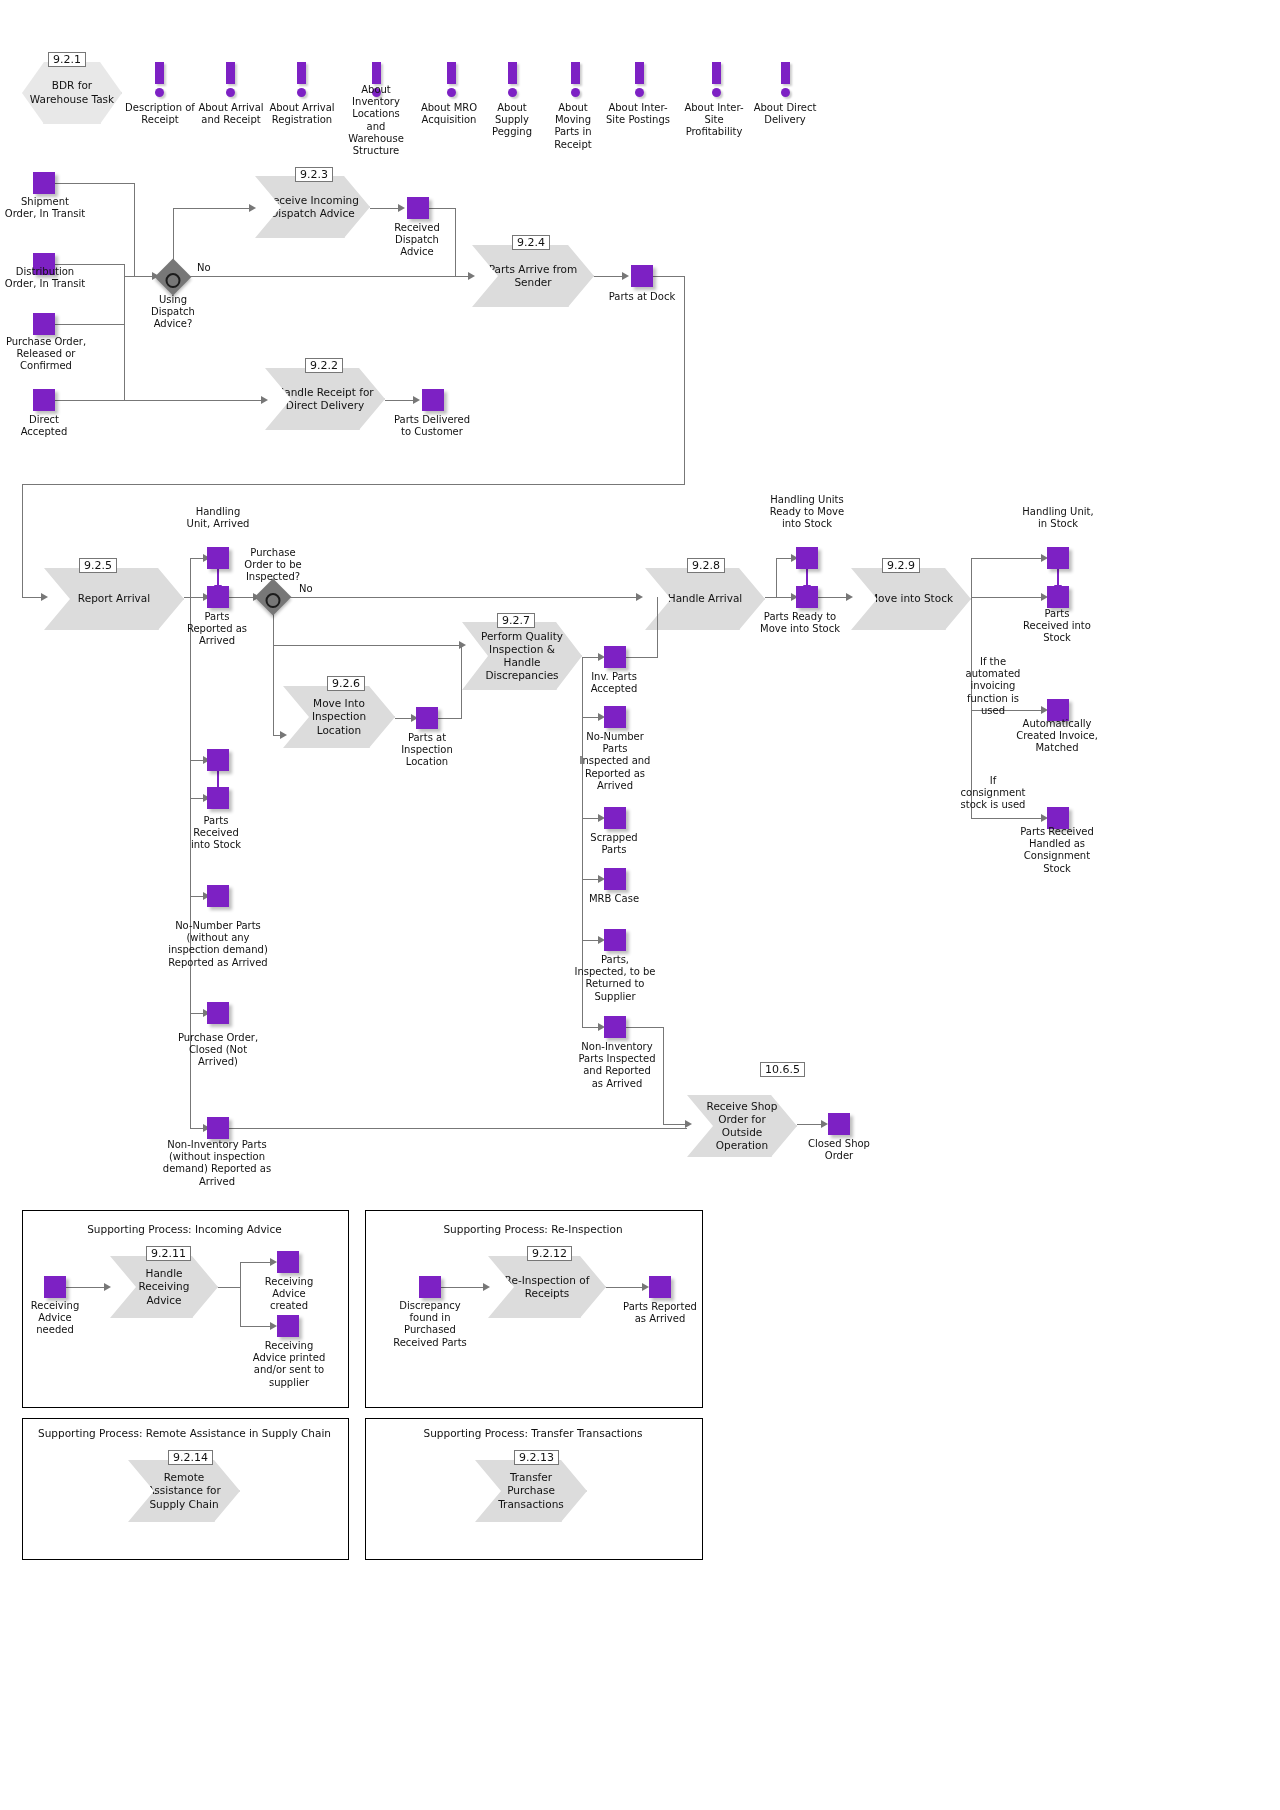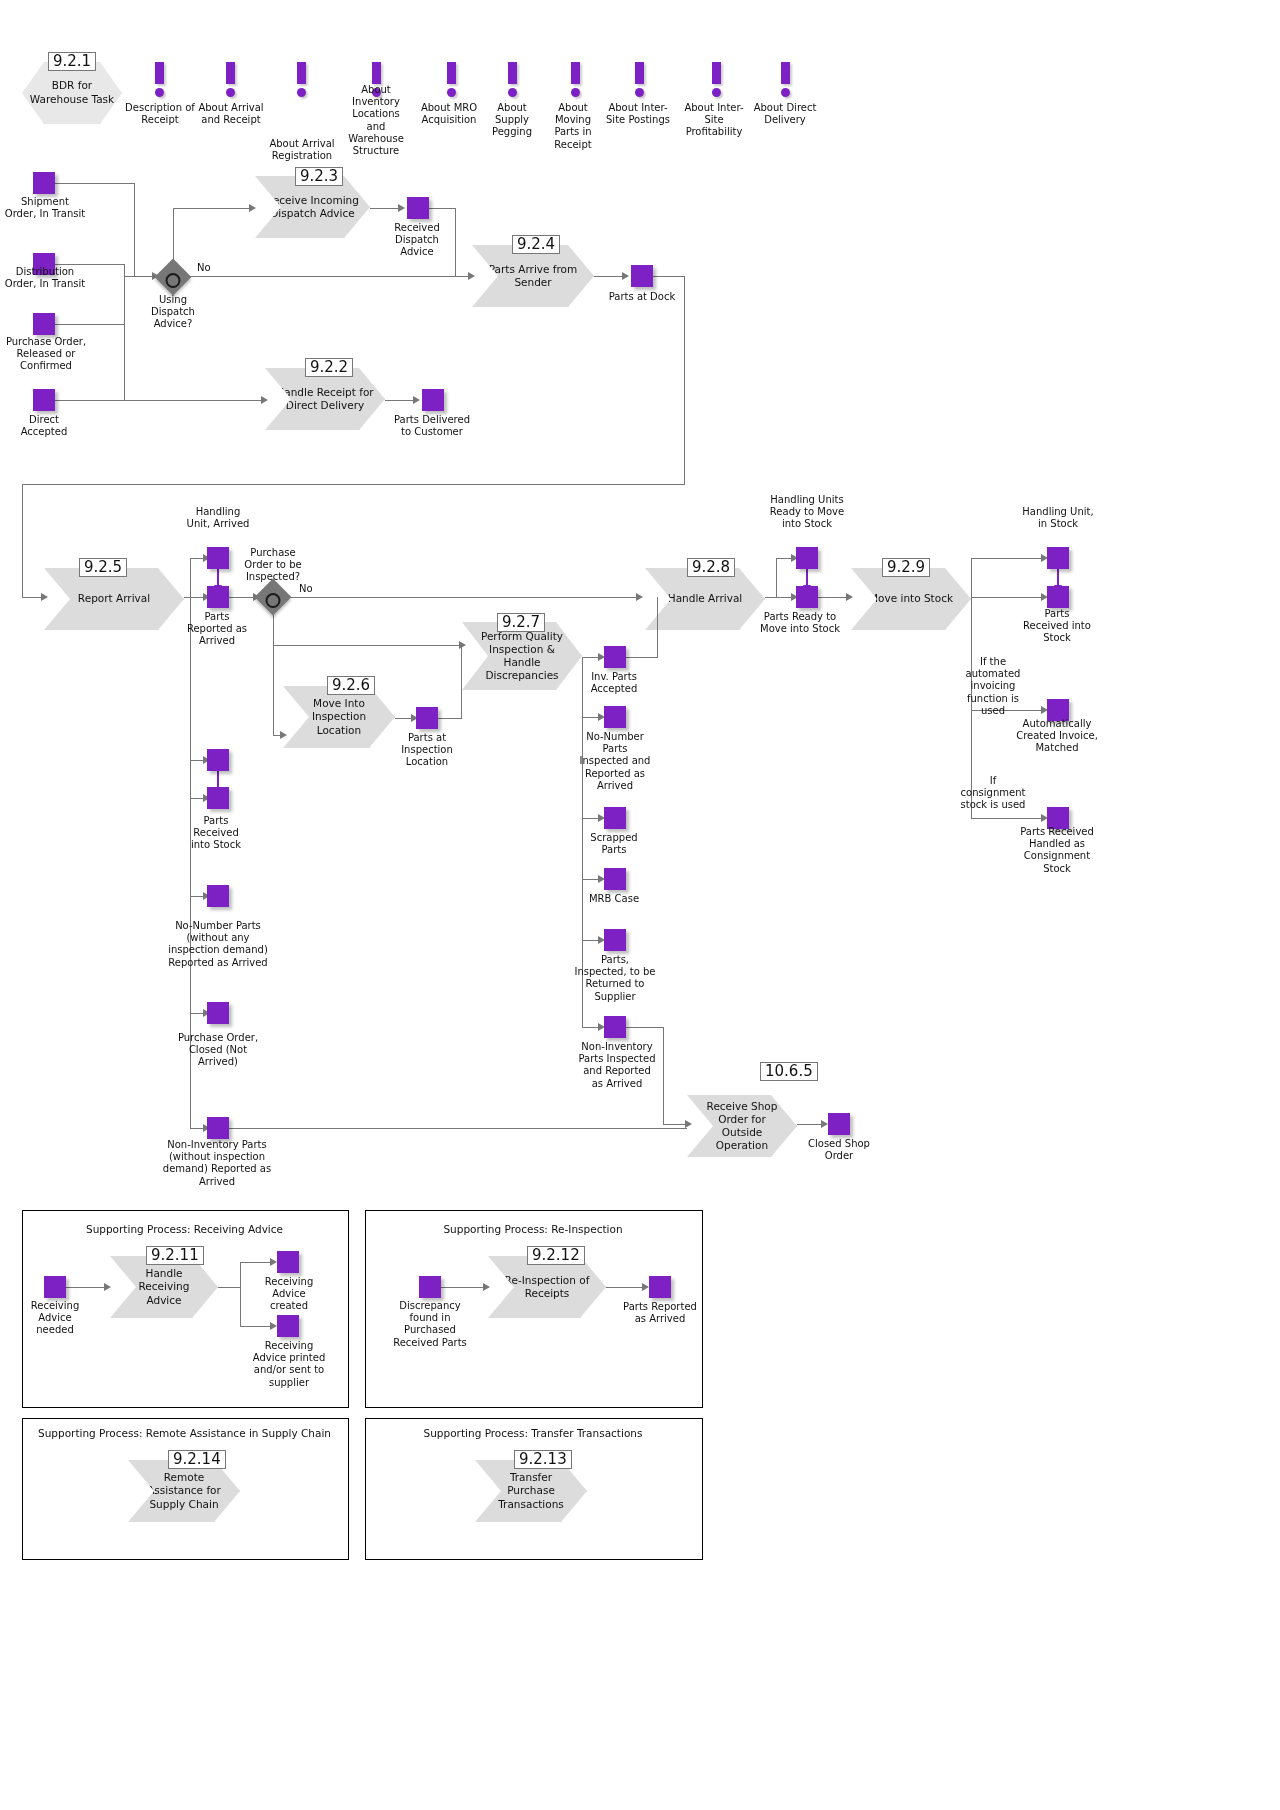--- a/index.html
+++ b/index.html
@@ -21,21 +21,21 @@
 
   
   .hex{position:absolute;background:#e8e8e8;
     box-shadow:3px 3px 3px rgba(0,0,0,.22);
     clip-path:polygon(22% 0, 78% 0, 100% 50%, 78% 100%, 22% 100%, 0 50%);
     display:flex;align-items:center;justify-content:center;text-align:center;
     font-size:10.5px;color:#111;line-height:1.3;}
 
   
   .idtag{position:absolute;background:#fff;border:1px solid #777;
-    font-size:15px;padding:1px 4px;color:#111;line-height:1;z-index:6;
+    font-size:11px;padding:1px 4px;color:#111;line-height:1;z-index:6;
     font-family:"DejaVu Sans",sans-serif;}
 
   
   .ev{position:absolute;width:22px;height:22px;background:#7d21c4;
     box-shadow:3px 3px 3px rgba(0,0,0,.25);z-index:4;}
 
   
   .lbl{position:absolute;font-size:10px;color:#111;text-align:center;
     line-height:1.22;z-index:5;}
   .lbl.left{text-align:left;}
@@ -87,21 +87,21 @@
   <div class="note" style="left:226px;top:62px;">
       <div class="bar"></div>
       <div class="dot"></div>
     </div>
   <div class="lbl" style="left:196px;top:102px;width:70px;">About Arrival and Receipt</div>
 
   <div class="note" style="left:297px;top:62px;">
       <div class="bar"></div>
       <div class="dot"></div>
     </div>
-  <div class="lbl" style="left:267px;top:102px;width:70px;margin-top:36px;">About Arrival Registration</div>
+  <div class="lbl" style="left:267px;top:102px;width:70px;">About Arrival Registration</div>
 
   <div class="note" style="left:372px;top:62px;">
       <div class="bar"></div>
       <div class="dot"></div>
     </div>
   <div class="lbl" style="left:343px;top:84px;width:66px;">About Inventory Locations and Warehouse Structure</div>
 
   <div class="note" style="left:447px;top:62px;">
       <div class="bar"></div>
       <div class="dot"></div>
@@ -384,21 +384,21 @@
   <div class="idtag" style="left:724px;top:1062px;margin-left:36px;">10.6.5</div>
   <div class="chev" style="left:687px;top:1095px;width:110px;height:62px;">
     <span>Receive Shop Order for Outside Operation</span>
   </div>
   <div class="h" style="left:797px;top:1124px;width:26px;"></div>
   <div class="ar" style="left:821px;top:1120px;"></div>
   <div class="ev" style="left:828px;top:1113px;"></div>
   <div class="lbl" style="left:802px;top:1138px;width:74px;">Closed Shop Order</div>
 
   <div class="grp" style="left:22px;top:1210px;width:325px;height:196px;"></div>
-  <div class="grp-title" style="left:22px;top:1223px;width:325px;">Supporting Process: Receiving Advice</div>
+  <div class="grp-title" style="left:22px;top:1223px;width:325px;">Supporting Process: Incoming Advice</div>
   <div class="ev" style="left:44px;top:1276px;"></div>
   <div class="lbl" style="left:18px;top:1300px;width:74px;">Receiving Advice needed</div>
   <div class="h" style="left:66px;top:1287px;width:40px;"></div>
   <div class="ar" style="left:104px;top:1283px;"></div>
   <div class="idtag" style="left:146px;top:1246px;">9.2.11</div>
   <div class="chev" style="left:110px;top:1256px;width:108px;height:62px;">
     <span>Handle Receiving Advice</span>
   </div>
   <div class="v" style="left:240px;top:1262px;height:64px;"></div>
   <div class="h" style="left:218px;top:1287px;width:22px;"></div>

